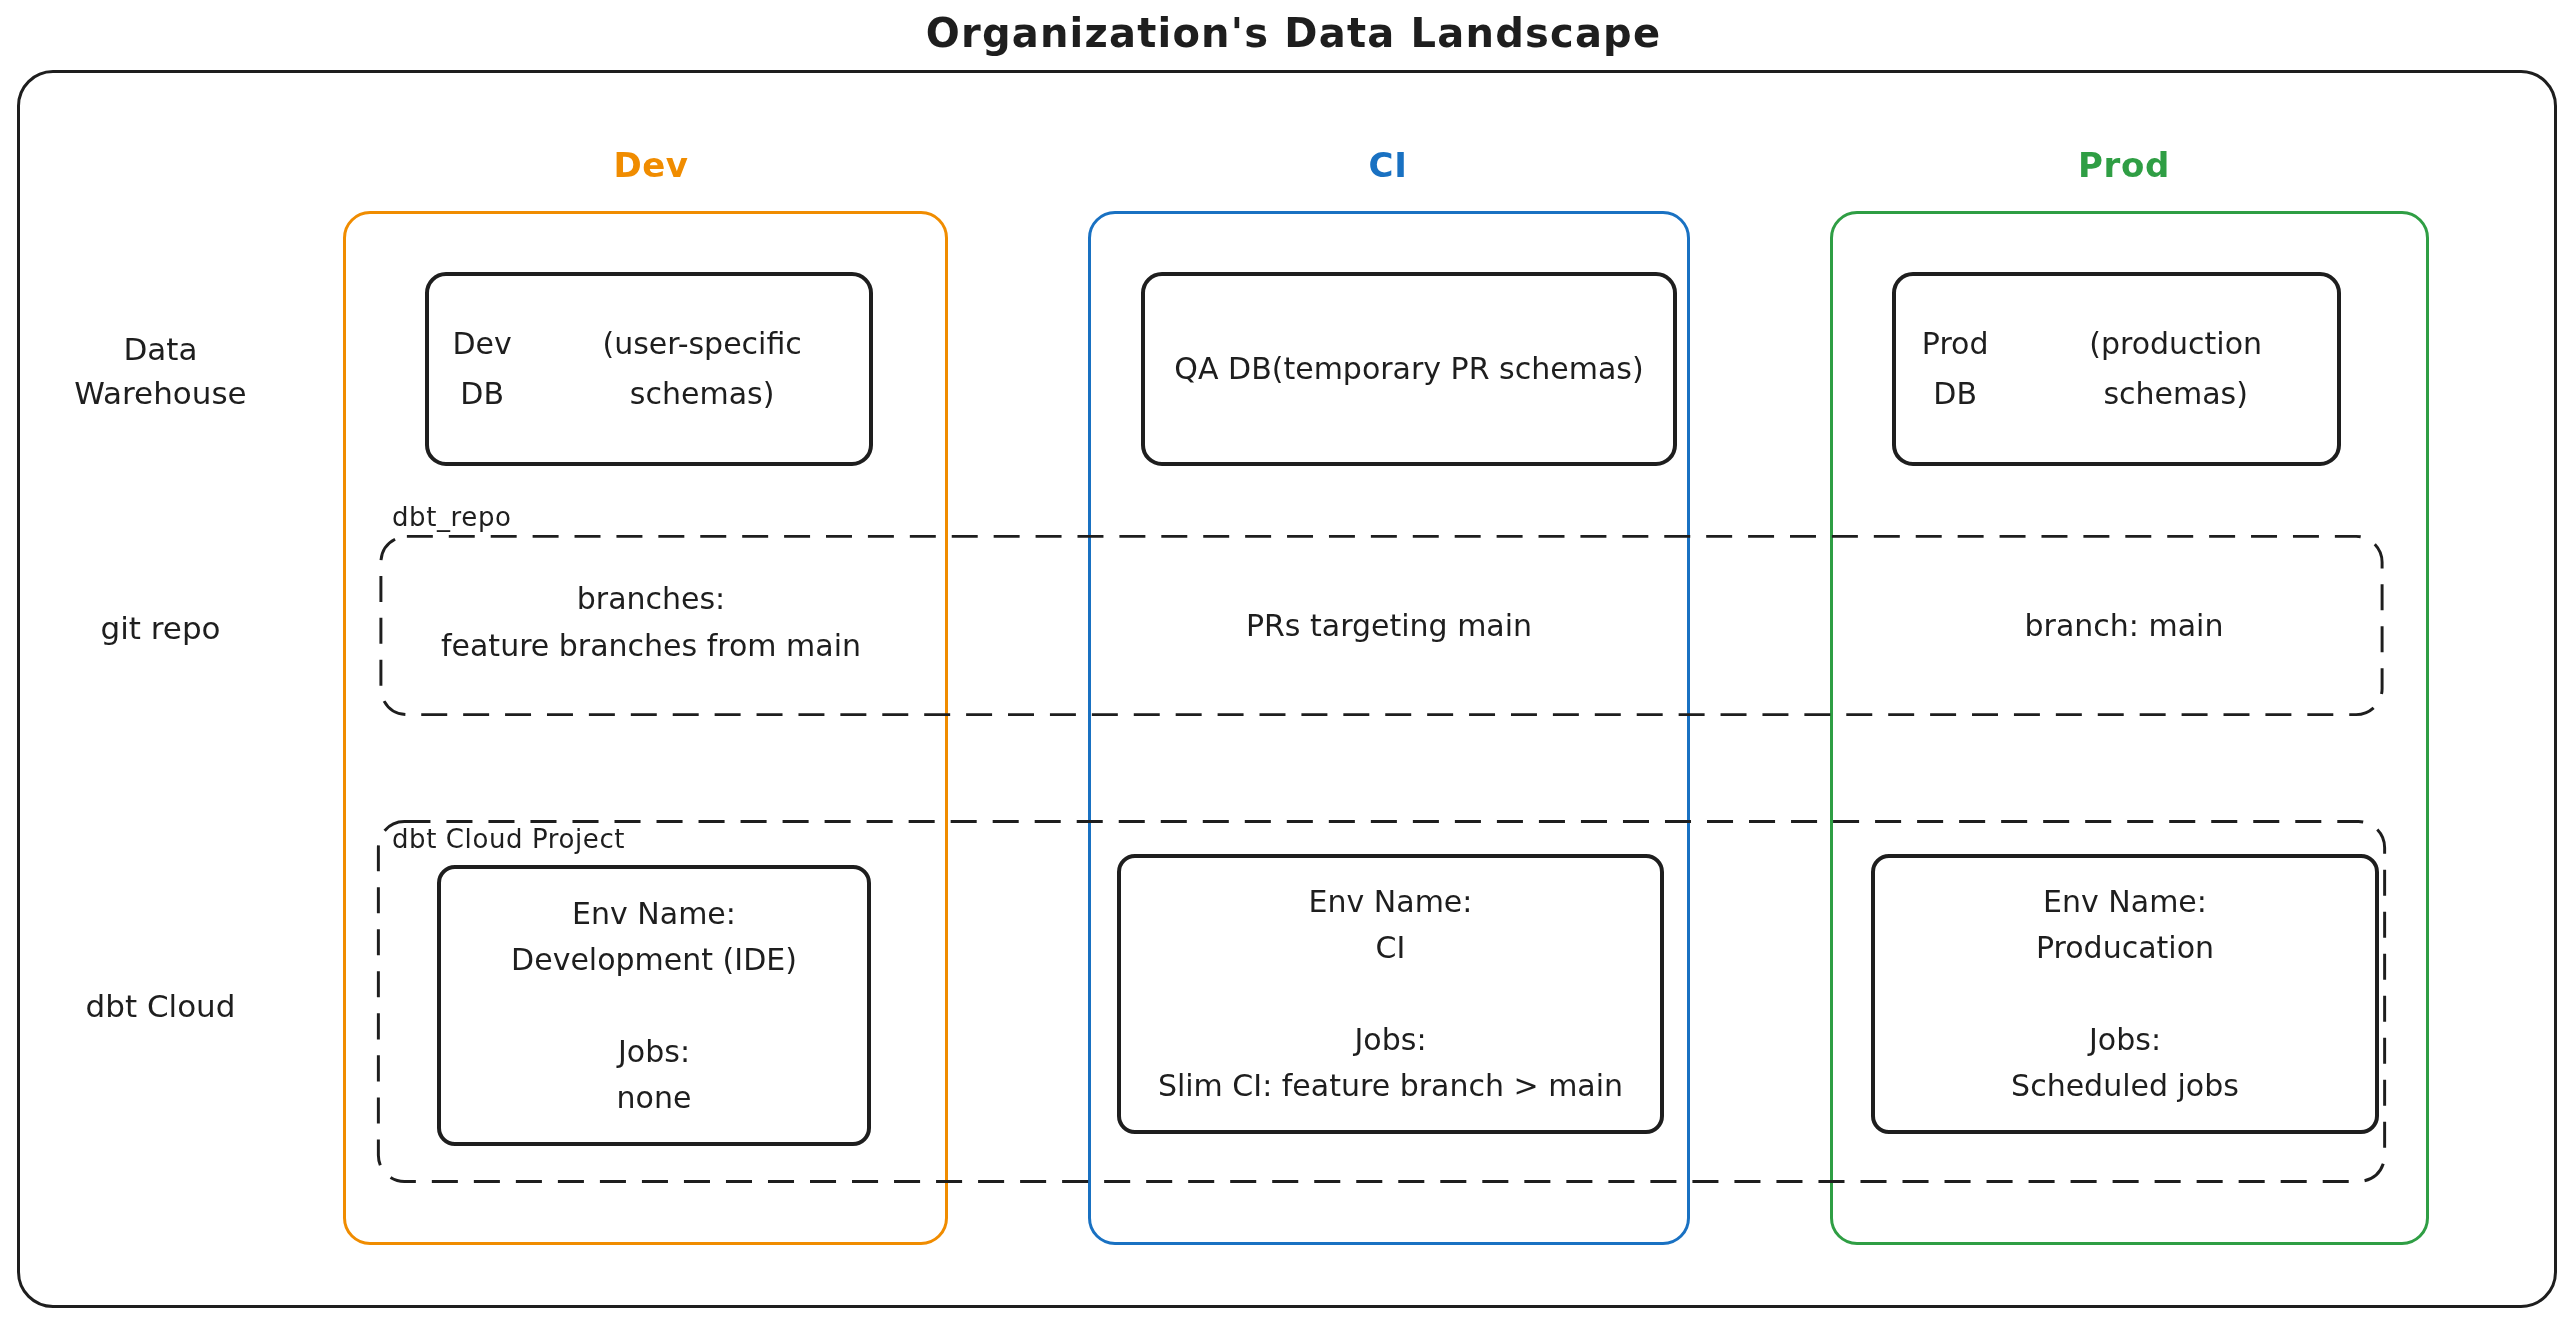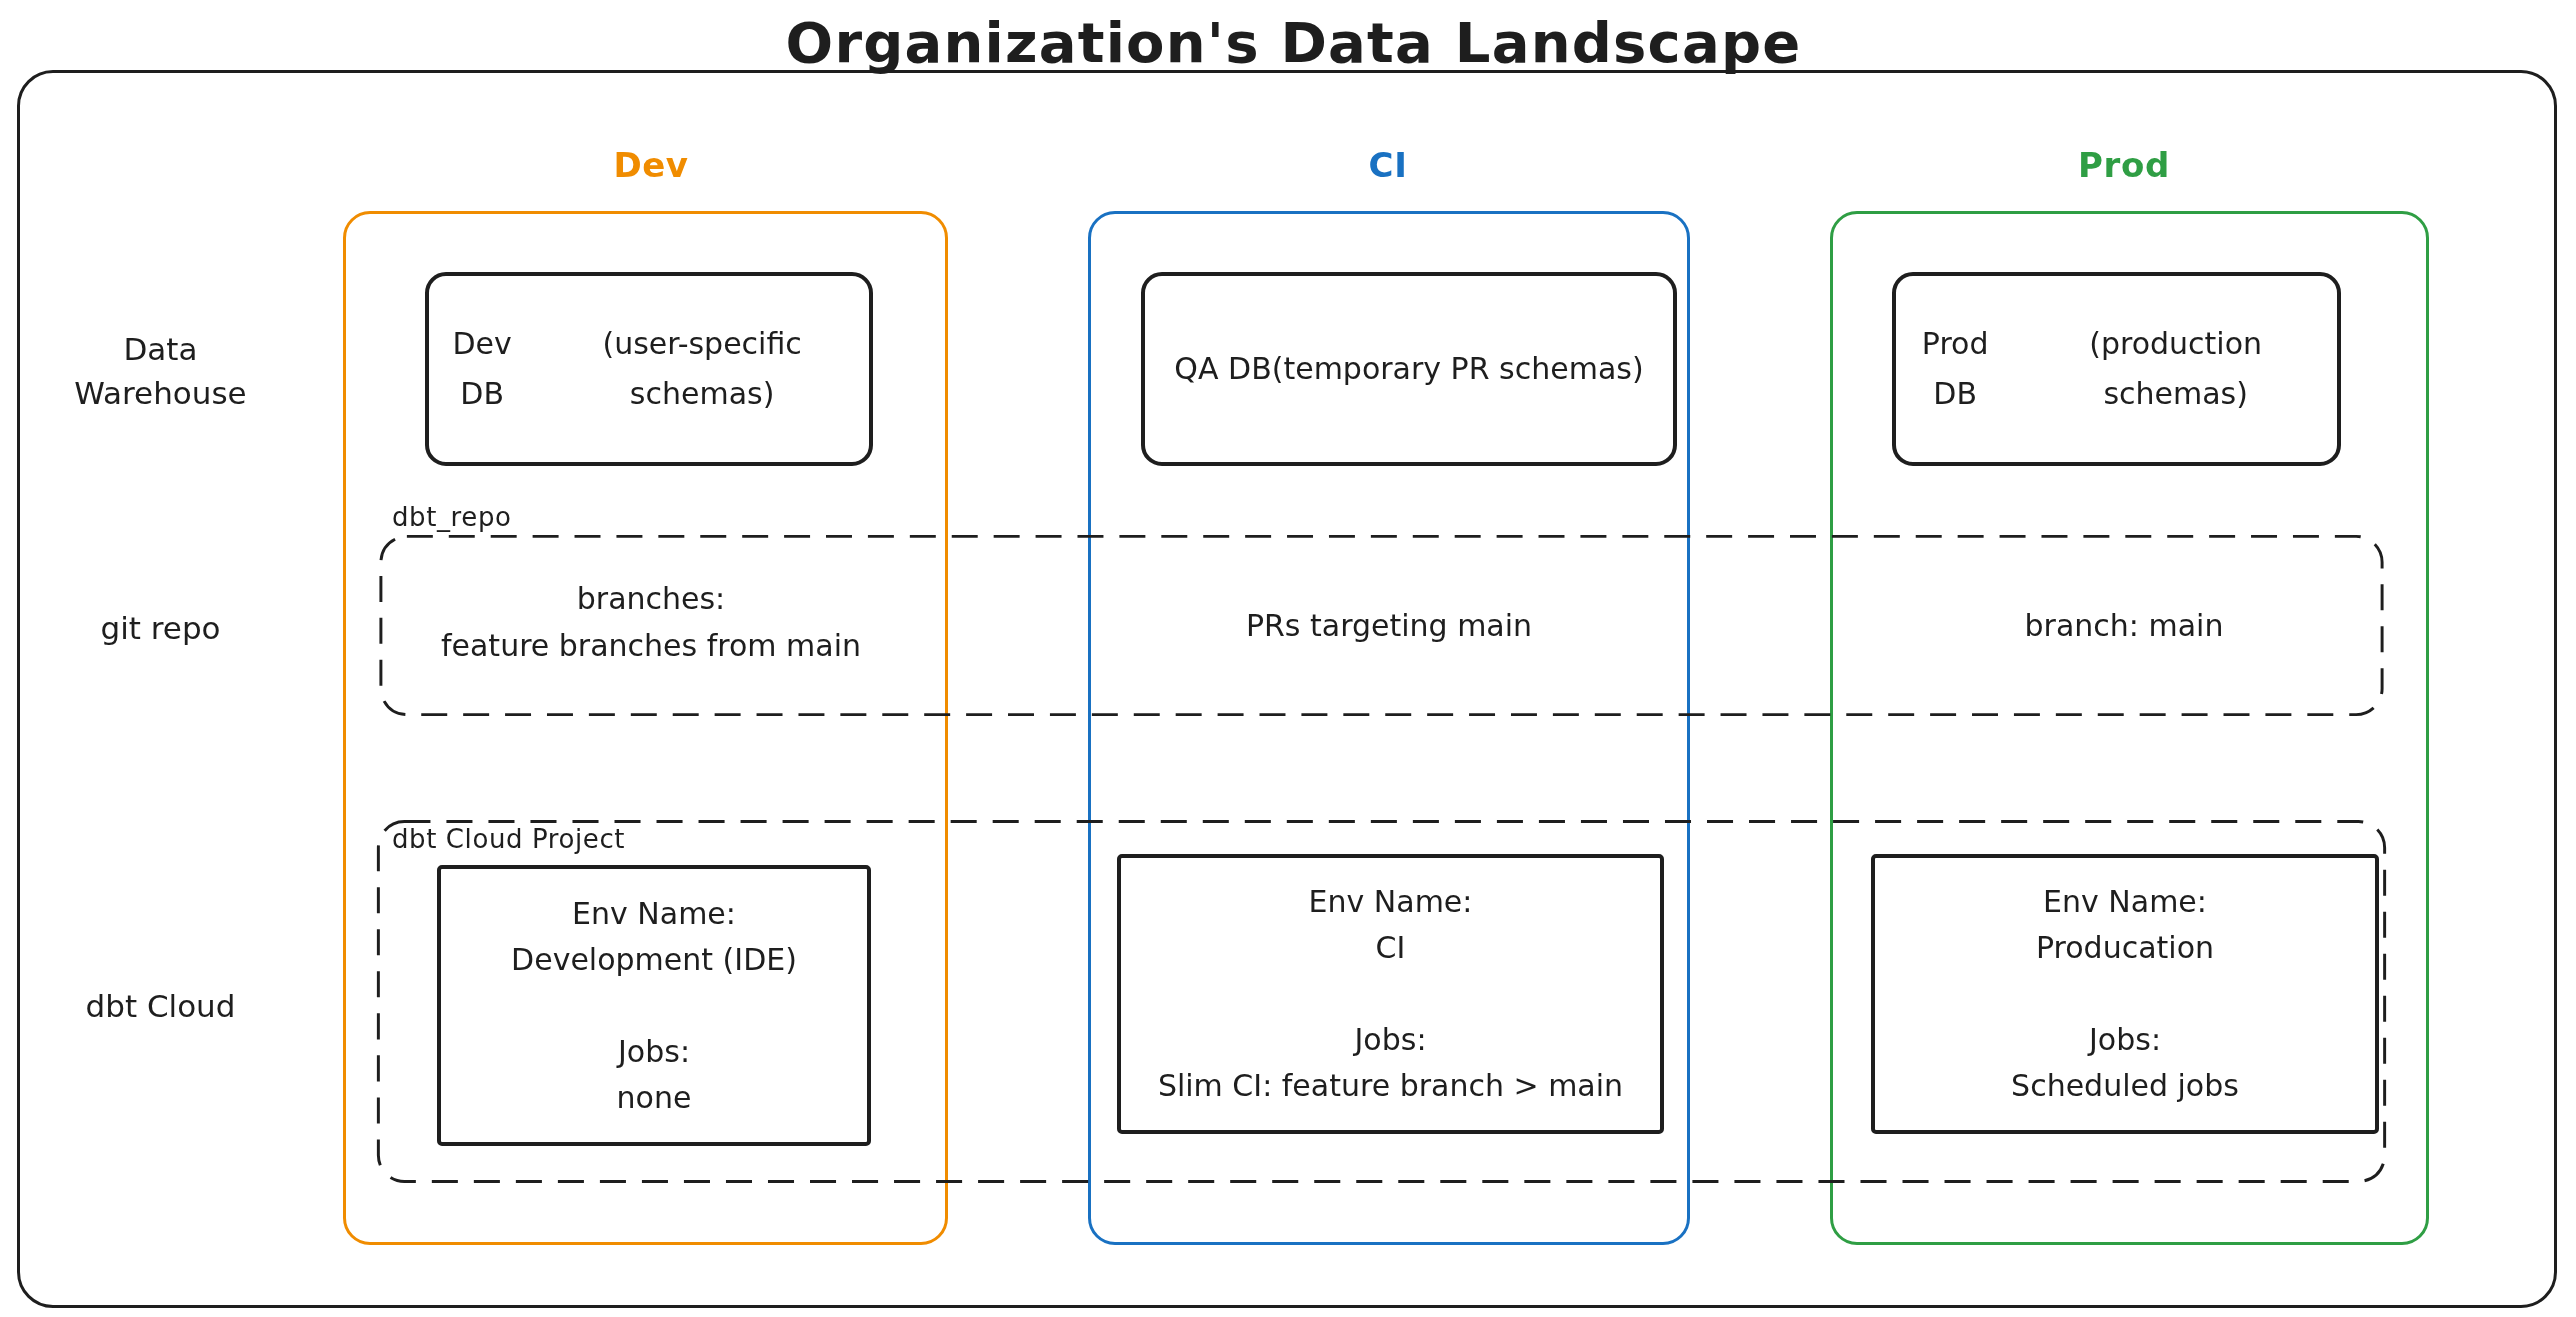--- a/index.html
+++ b/index.html
@@ -4,21 +4,21 @@
 <style>
   html,body{margin:0;padding:0;background:#ffffff;}
   #stage{
     position:relative;width:2576px;height:1317px;background:#ffffff;
     font-family:"DejaVu Sans","Liberation Sans",sans-serif;color:#1e1e1e;
     transform-origin:top left;overflow:hidden;
   }
   .abs{position:absolute;}
   .title{
     left:0;right:0;top:9.5px;text-align:center;
-    font-size:56px;font-weight:bold;letter-spacing:1.2px;margin-left:11px;
+    font-size:40px;font-weight:bold;letter-spacing:1.2px;margin-left:11px;
   }
   .outer-box{
     left:16.6px;top:70px;width:2540px;height:1238px;
     border:3px solid #1e1e1e;border-radius:36px;box-sizing:border-box;
   }
   .col-header{
     top:140px;height:50px;font-size:34px;font-weight:bold;
     text-align:center;line-height:50px;letter-spacing:0.6px;
   }
   .col-frame{
@@ -33,21 +33,21 @@
     display:flex;flex-direction:row;align-items:center;justify-content:center;
     text-align:center;font-size:30px;line-height:50px;background:#ffffff;
   }
   .git-text{
     text-align:center;font-size:30px;line-height:47px;
   }
   .mini-label{
     font-size:26px;letter-spacing:0.6px;
   }
   .env-box{
-    border:4.1px solid #1e1e1e;border-radius:5px;box-sizing:border-box;
+    border:4.1px solid #1e1e1e;border-radius:18px;box-sizing:border-box;
     display:flex;flex-direction:column;align-items:center;justify-content:center;
     text-align:center;font-size:30px;line-height:46px;background:#ffffff;
   }
   .env-spacer{height:46px;}
   svg.dash{display:block;}
 </style>
 </head>
 <body>
 
 <div id="stage" style="transform: scale(1);">

